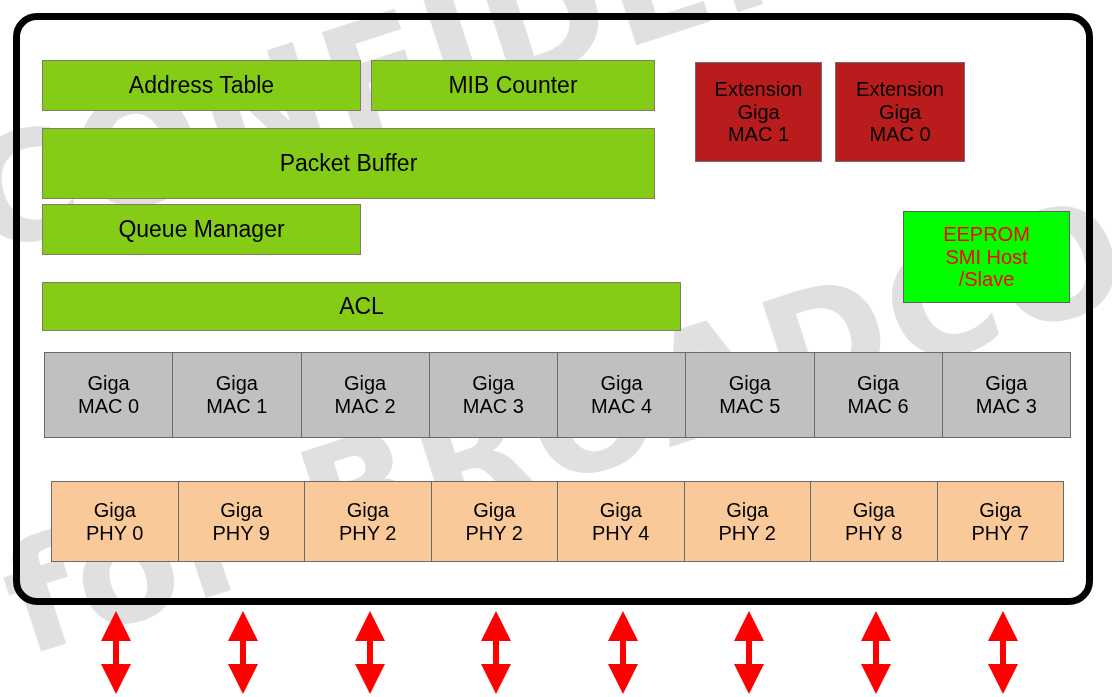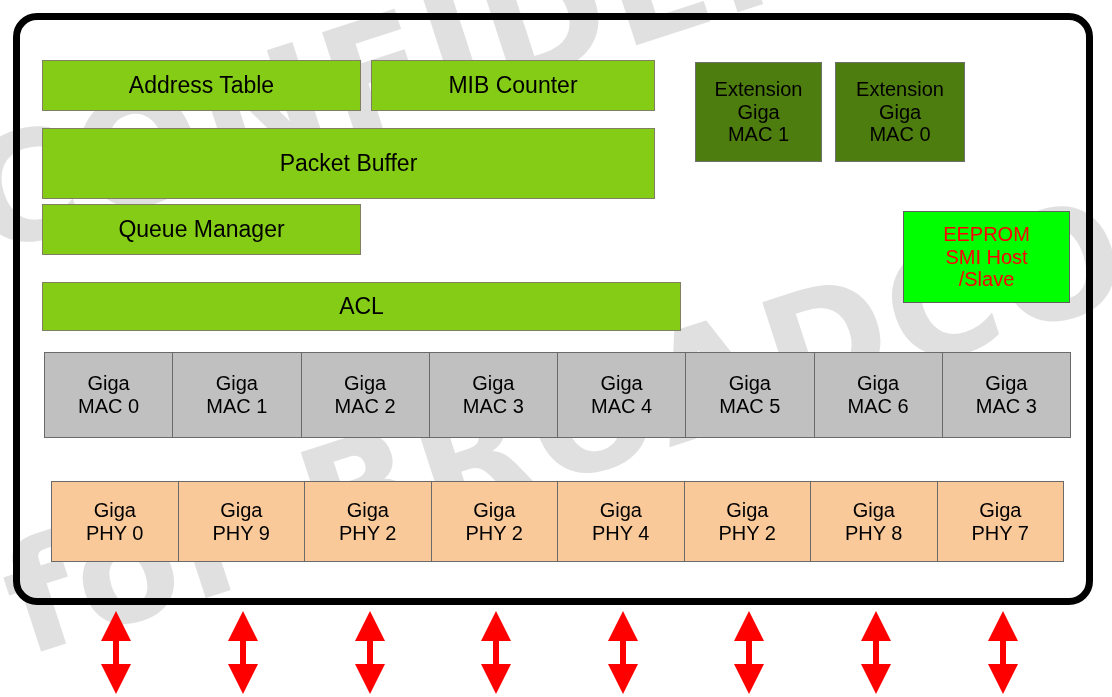--- a/index.html
+++ b/index.html
@@ -68,21 +68,21 @@
     line-height: 1.12;
     color: #000000;
     z-index: 2;
   }
   .blk-yellow {
     background: #84cc16;
     border: 1px solid #808060;
     font-size: 23px;
   }
   .blk-cyan {
-    background: #4d7c0f;
+    background: #b91c1c;
     border: 1px solid #707070;
     font-size: 20px;
   }
   .blk-green {
     background: #00ff00;
     border: 1px solid #606060;
     color: #ff0000;
     font-size: 20px;
   }
 

